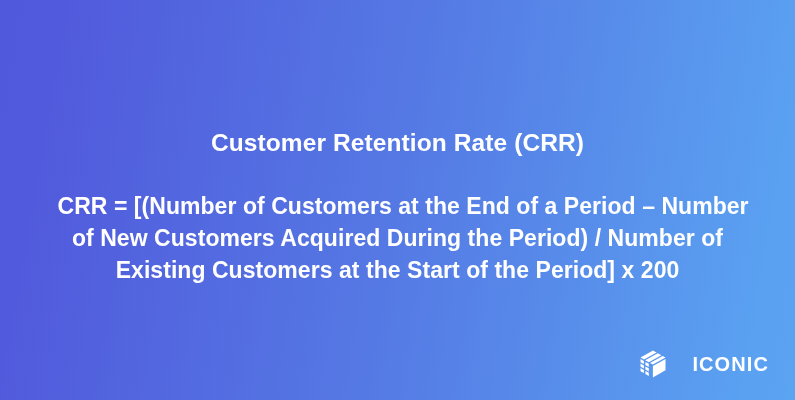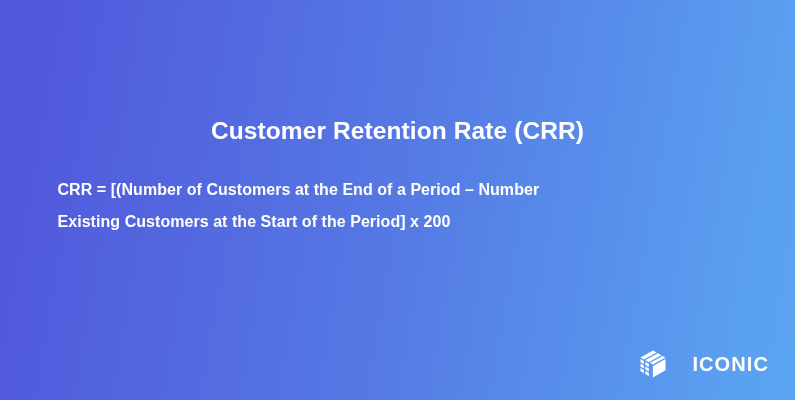--- a/index.html
+++ b/index.html
@@ -34,29 +34,29 @@
     align-items: center;
   }
 
   .slide-title {
     font-size: 24.5px;
     font-weight: bold;
     color: #FFFFFF;
     letter-spacing: 0.1px;
     text-align: center;
     line-height: 30px;
-    margin: 4px;
+    margin: 16px;
     padding: 0;
   }
 
   .formula {
-    margin-top: 24px;
+    margin-top: 16px;
     width: 680px;
-    text-align: left;
-    font-size: 16px;
+    text-align: center;
+    font-size: 23px;
     font-weight: bold;
     color: #FFFFFF;
     line-height: 32px;
     letter-spacing: 0.05px;
   }
 
   .formula-line {
     display: block;
     white-space: nowrap;
   }
@@ -89,20 +89,21 @@
 <body>
 
 <div class="slide">
 
   <div class="content">
 
     <h1 class="slide-title">Customer Retention Rate (CRR)</h1>
 
     <div class="formula">
       <span class="formula-line">CRR = [(Number of Customers at the End of a Period – Number</span>
+      <span class="formula-line">of New Customers Acquired During the Period) / Number of</span>
       <span class="formula-line">Existing Customers at the Start of the Period] x 200</span>
     </div>
 
   </div>
 
   <div class="brand">
     <svg class="brand-mark" viewBox="0 0 26 28" aria-hidden="true">
       <g fill="#FFFFFF">
 
         <polygon points="13,0.6 16.6,2.6 4.0,9.6 0.5,7.6"></polygon>

